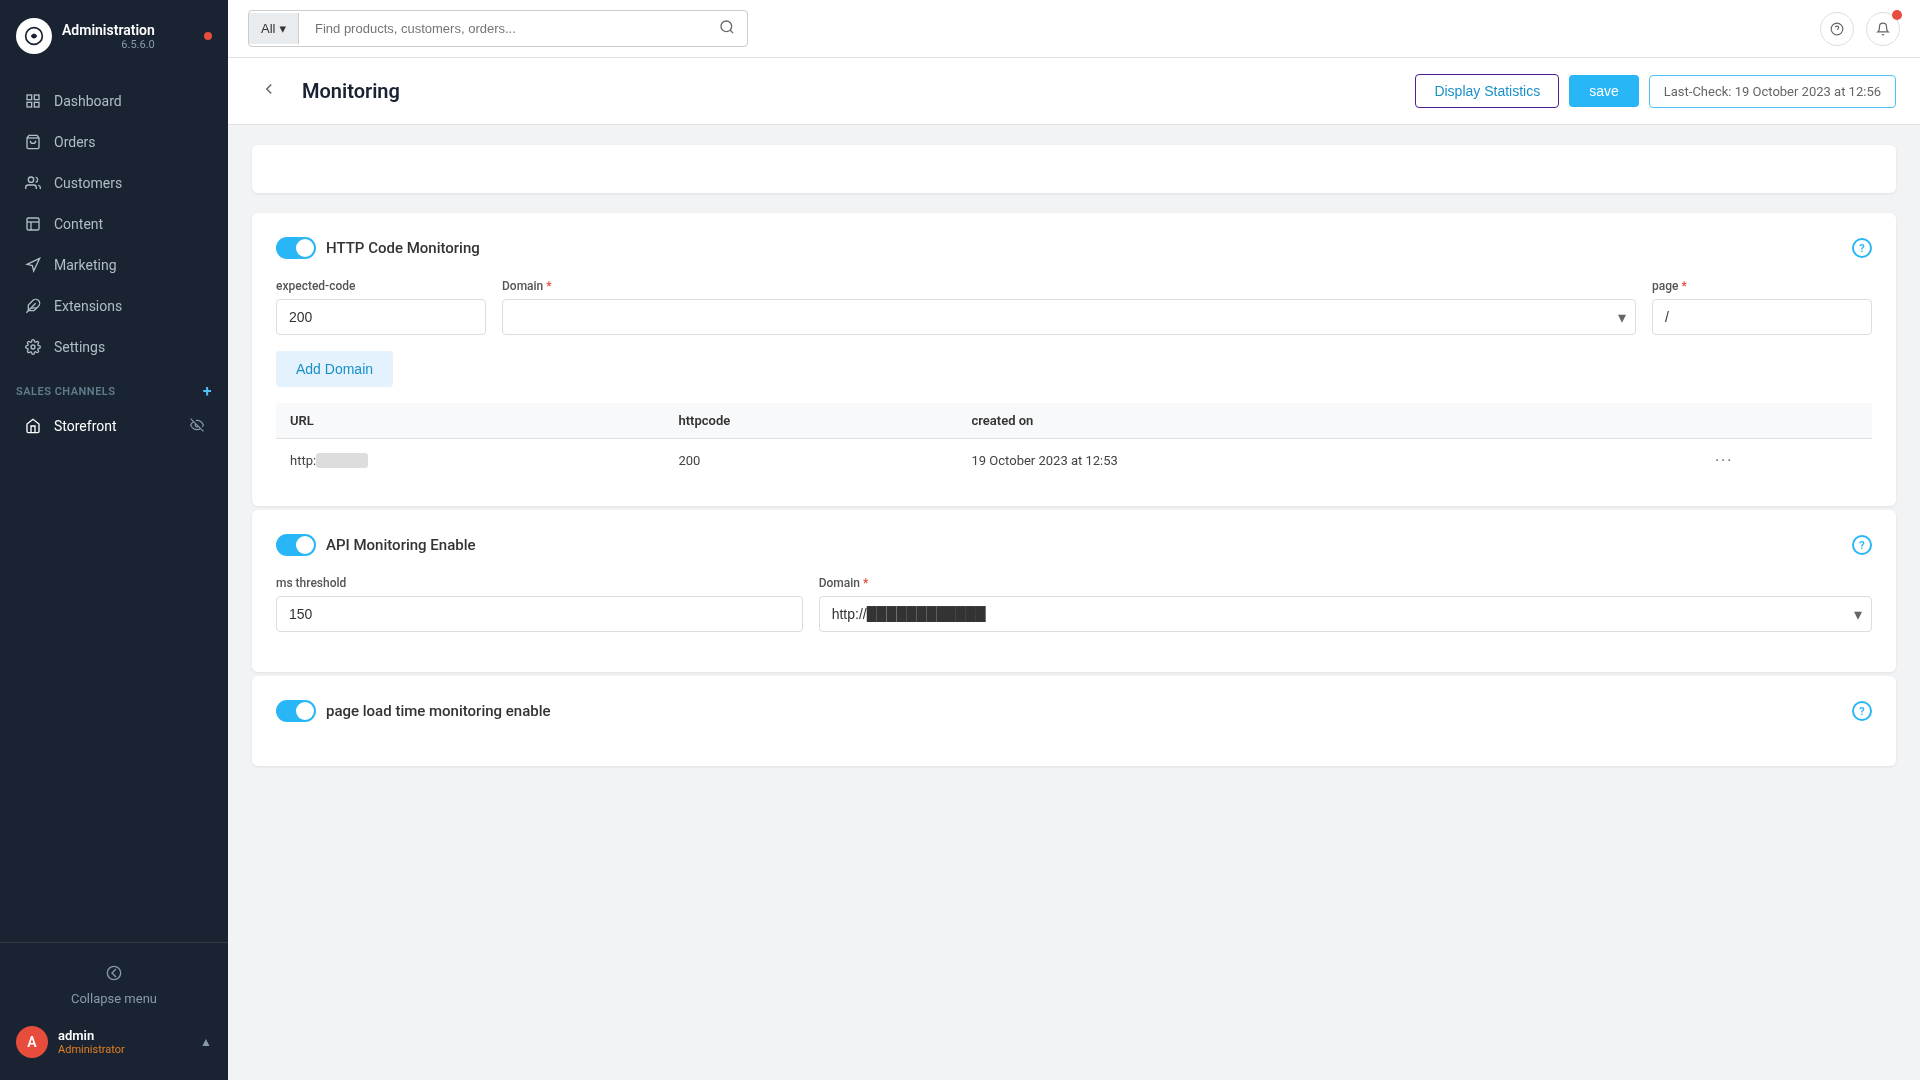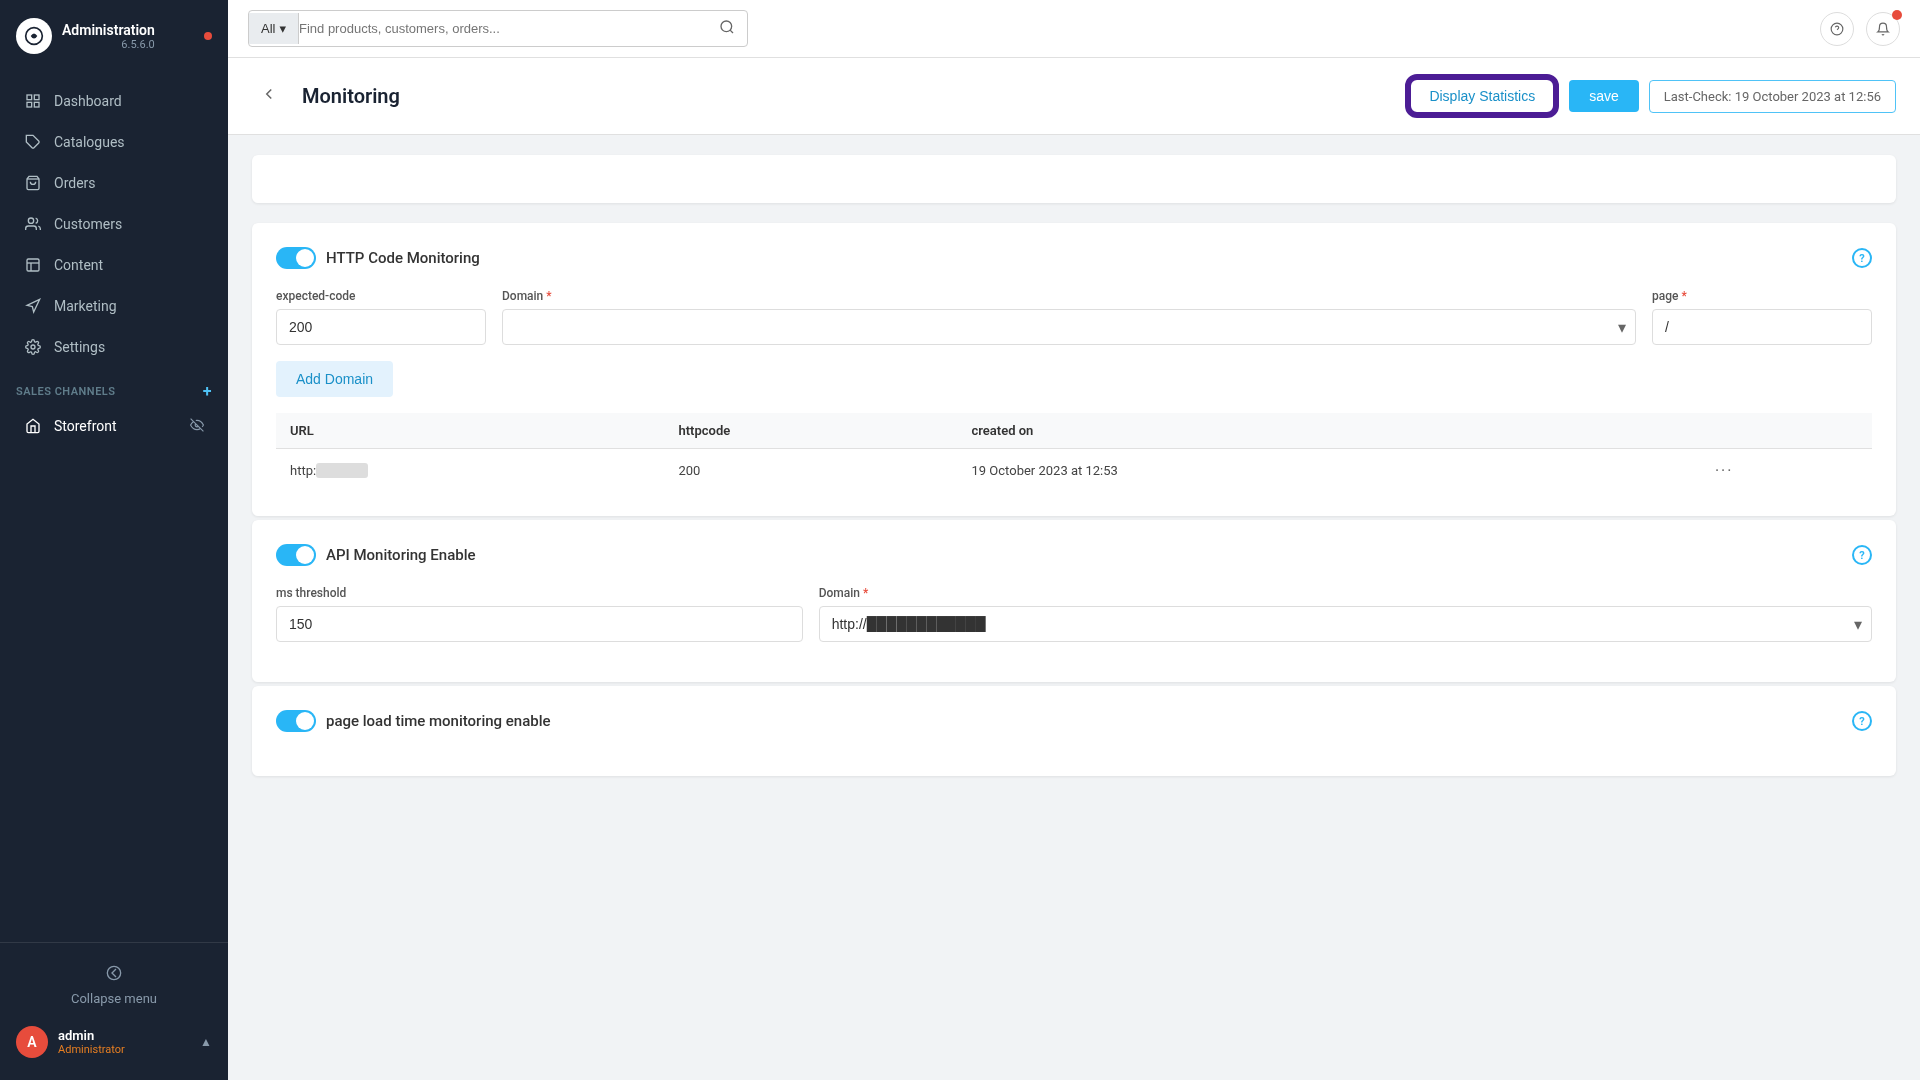--- a/index.html
+++ b/index.html
@@ -111,20 +111,21 @@
       border-bottom: 1px solid #e0e0e0;
       flex-shrink: 0;
     }
     .search-container {
       display: flex;
       align-items: center;
       border: 1px solid #ccc;
       border-radius: 4px;
       overflow: hidden;
       width: 500px;
+      gap: 16px;
     }
     .search-all-btn {
       background: #e9ecef;
       border: none;
       padding: 8px 12px;
       font-size: 13px;
       cursor: pointer;
       display: flex;
       align-items: center;
       gap: 4px;
@@ -188,25 +189,25 @@
       background: none;
       border: none;
       cursor: pointer;
       color: #666;
       font-size: 18px;
       padding: 4px 8px;
     }
     .page-title { font-size: 20px; font-weight: 600; color: #1a2332; }
     .page-header-actions { display: flex; align-items: center; gap: 10px; margin-left: auto; }
     .btn-display-stats {
-      border: 6px solid #4c1d95;
+      border: 1px solid #4c1d95;
       background: #fff;
       color: #1a90c8;
       padding: 8px 18px;
-      border-radius: 12px;
+      border-radius: 4px;
       font-size: 14px;
       cursor: pointer;
       font-weight: 500;
     }
     .btn-save {
       background: #29b6f6;
       color: #fff;
       border: none;
       padding: 8px 20px;
       border-radius: 4px;
@@ -419,29 +420,20 @@
         <svg width="16" height="16" viewBox="0 0 24 24" fill="none" stroke="#b0bec5" stroke-width="2">
           <rect x="3" y="3" width="7" height="7"></rect>
             <rect x="14" y="3" width="7" height="7"></rect>
           <rect x="3" y="14" width="7" height="7"></rect>
             <rect x="14" y="14" width="7" height="7"></rect>
         </svg>
       </div>
       <span>Dashboard</span>
     </div>
 
-    <div class="sidebar-item">
-      <div class="sidebar-icon">
-        <svg width="16" height="16" viewBox="0 0 24 24" fill="none" stroke="#b0bec5" stroke-width="2">
-          <path d="M20.59 13.41l-7.17 7.17a2 2 0 0 1-2.83 0L2 12V2h10l8.59 8.59a2 2 0 0 1 0 2.82z"></path>
-          <line x1="7" y1="7" x2="7.01" y2="7"></line>
-        </svg>
-      </div>
-      <span>Catalogues</span>
-    </div>
 
     <div class="sidebar-item">
       <div class="sidebar-icon">
         <svg width="16" height="16" viewBox="0 0 24 24" fill="none" stroke="#b0bec5" stroke-width="2">
           <path d="M6 2L3 6v14a2 2 0 0 0 2 2h14a2 2 0 0 0 2-2V6l-3-4z"></path>
           <line x1="3" y1="6" x2="21" y2="6"></line>
           <path d="M16 10a4 4 0 0 1-8 0"></path>
         </svg>
       </div>
       <span>Orders</span>
@@ -472,20 +464,30 @@
 
     <div class="sidebar-item">
       <div class="sidebar-icon">
         <svg width="16" height="16" viewBox="0 0 24 24" fill="none" stroke="#b0bec5" stroke-width="2">
           <path d="M3 11l19-9-9 19-2-8-8-2z"></path>
         </svg>
       </div>
       <span>Marketing</span>
     </div>
 
+    <div class="sidebar-item">
+      <div class="sidebar-icon">
+        <svg width="16" height="16" viewBox="0 0 24 24" fill="none" stroke="#b0bec5" stroke-width="2">
+          <path d="M20.24 12.24a6 6 0 0 0-8.49-8.49L5 10.5V19h8.5z"></path>
+          <line x1="16" y1="8" x2="2" y2="22"></line>
+          <line x1="17.5" y1="15" x2="9" y2="15"></line>
+        </svg>
+      </div>
+      <span>Extensions</span>
+    </div>
 
     <div class="sidebar-item">
       <div class="sidebar-icon">
         <svg width="16" height="16" viewBox="0 0 24 24" fill="none" stroke="#b0bec5" stroke-width="2">
           <circle cx="12" cy="12" r="3"></circle>
           <path d="M19.4 15a1.65 1.65 0 0 0 .33 1.82l.06.06a2 2 0 0 1-2.83 2.83l-.06-.06a1.65 1.65 0 0 0-1.82-.33 1.65 1.65 0 0 0-1 1.51V21a2 2 0 0 1-4 0v-.09A1.65 1.65 0 0 0 9 19.4a1.65 1.65 0 0 0-1.82.33l-.06.06a2 2 0 0 1-2.83-2.83l.06-.06A1.65 1.65 0 0 0 4.68 15a1.65 1.65 0 0 0-1.51-1H3a2 2 0 0 1 0-4h.09A1.65 1.65 0 0 0 4.6 9a1.65 1.65 0 0 0-.33-1.82l-.06-.06a2 2 0 0 1 2.83-2.83l.06.06A1.65 1.65 0 0 0 9 4.68a1.65 1.65 0 0 0 1-1.51V3a2 2 0 0 1 4 0v.09a1.65 1.65 0 0 0 1 1.51 1.65 1.65 0 0 0 1.82-.33l.06-.06a2 2 0 0 1 2.83 2.83l-.06.06A1.65 1.65 0 0 0 19.4 9a1.65 1.65 0 0 0 1.51 1H21a2 2 0 0 1 0 4h-.09a1.65 1.65 0 0 0-1.51 1z"></path>
         </svg>
       </div>
       <span>Settings</span>
     </div>

